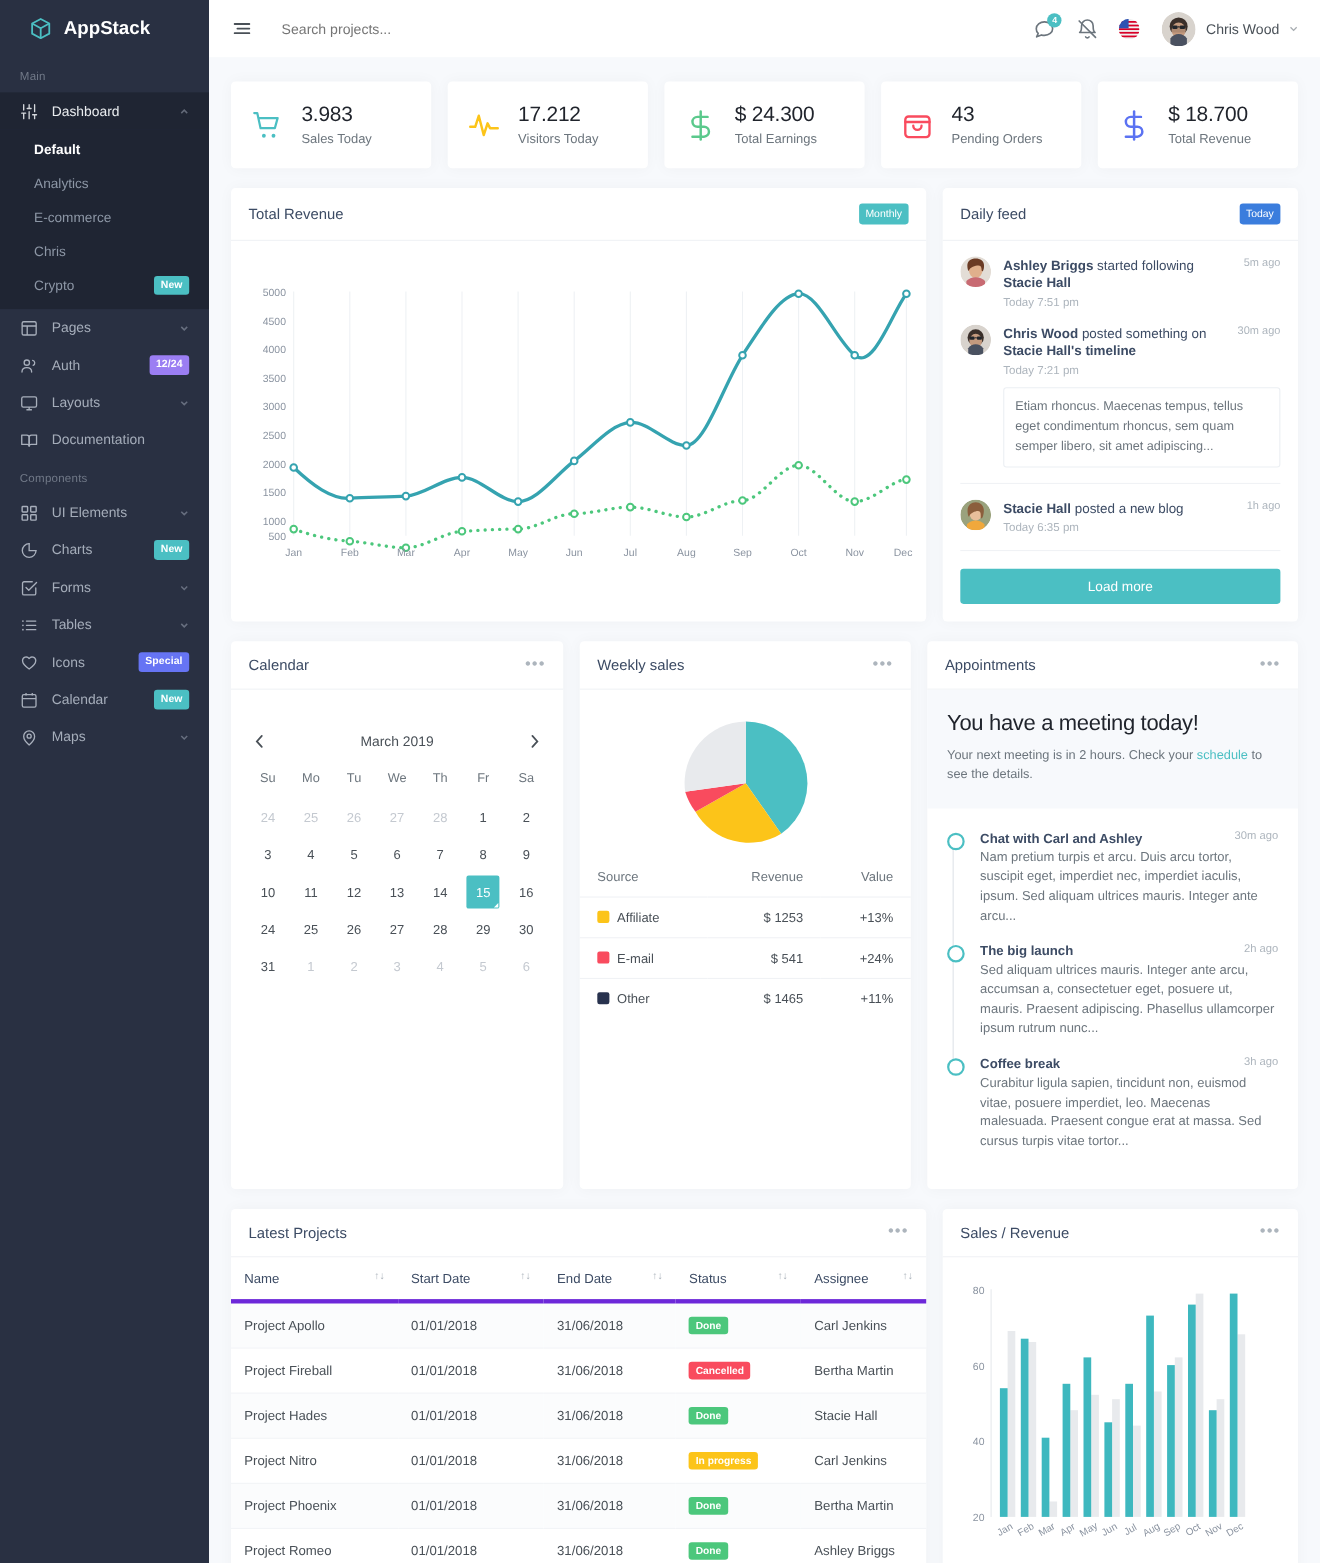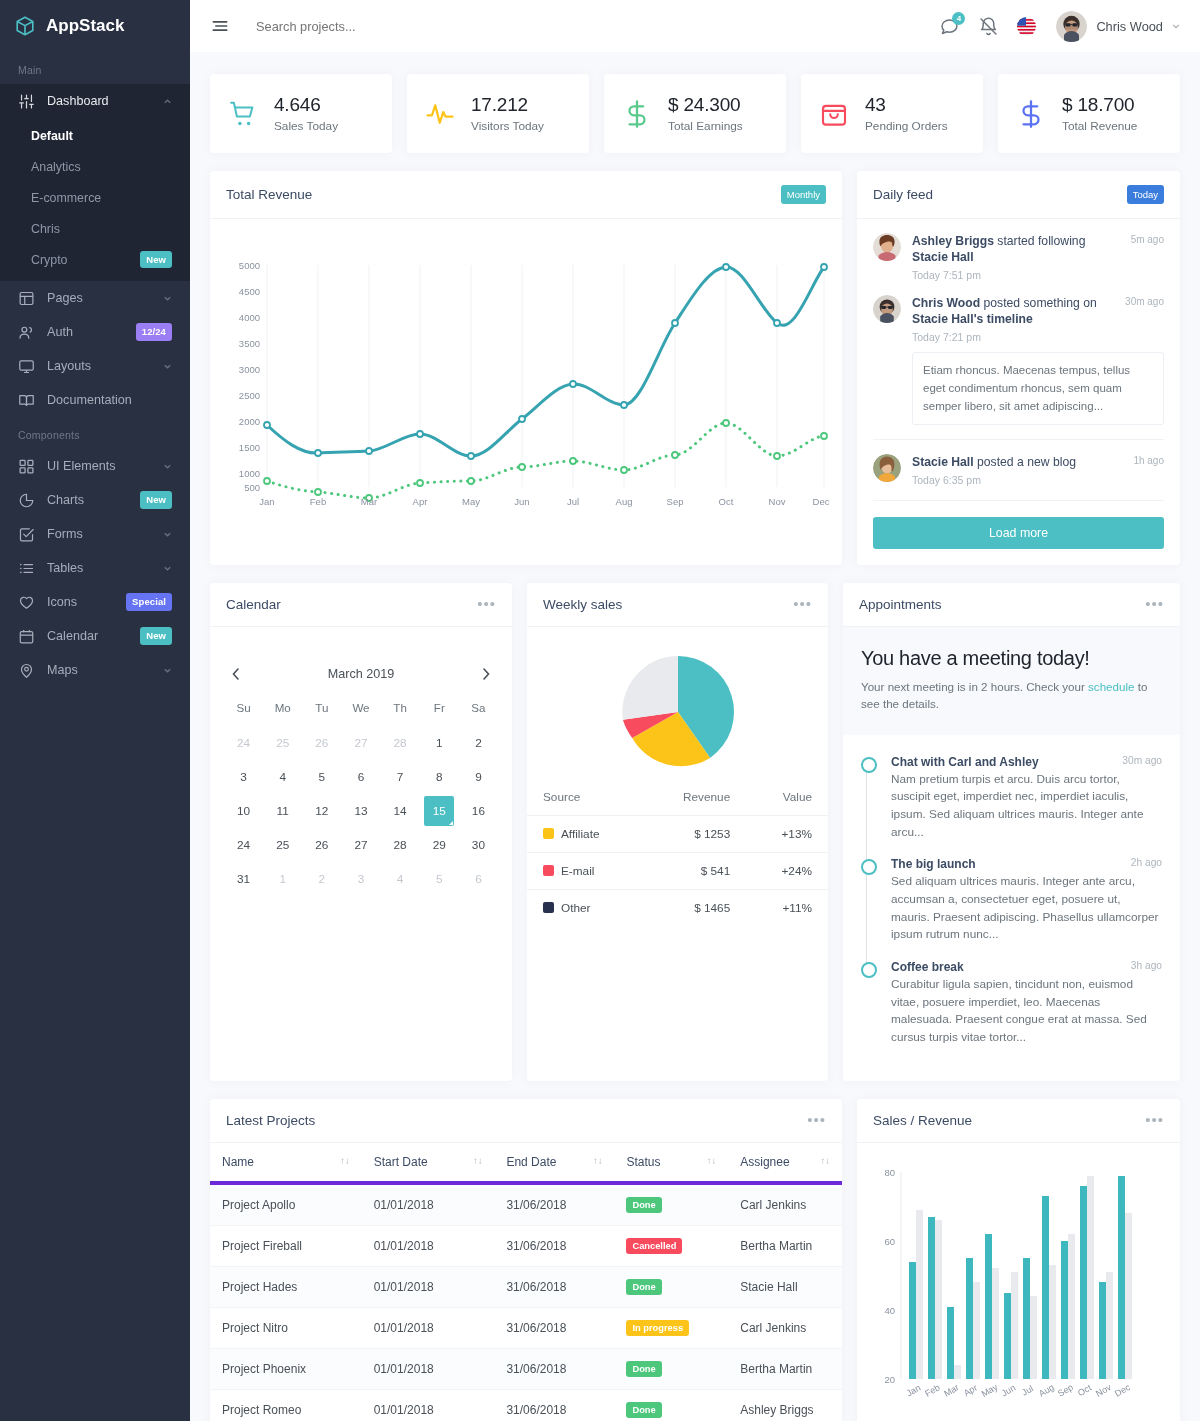--- a/index.html
+++ b/index.html
@@ -15,21 +15,21 @@
 
   
   .sidebar {
     width: 190px; flex: 0 0 190px;
     background: #293042;
     color: #e9ecef;
     overflow: hidden;
   }
   .brand {
     display: flex; align-items: center; gap: 10px;
-    height: 52px; padding: 0 14px;
+    height: 52px; padding: 0 26px;
     font-size: 17px; font-weight: bold; color: #fff;
   }
   .brand .bico { width: 22px; height: 22px; display:block; }
   .nav-section {
     font-size: 10.5px; color: #707887;
     padding: 12px 18px 8px 18px; letter-spacing: .02em;
   }
   .nav-item {
     display: flex; align-items: center;
     height: 34px; padding: 0 18px;
@@ -437,21 +437,21 @@
       <div class="stats">
         <div class="stat">
           <span class="sico">
             <svg viewBox="0 0 24 24" width="30" height="30" fill="none" stroke="#4bbfc3" stroke-width="1.6" stroke-linecap="round" stroke-linejoin="round">
                 <path d="M2.5 3h2.2l2.4 11h10.4l2-7.3H6.2"></path>
                 <circle cx="9.5" cy="19.5" r="1.4" fill="#4bbfc3" stroke="none"></circle>
                 <circle cx="16.5" cy="19.5" r="1.4" fill="#4bbfc3" stroke="none"></circle>
               </svg>
           </span>
           <div>
-            <div class="num">4.646</div>
+            <div class="num">3.983</div>
             <div class="lab">Sales Today</div>
           </div>
         </div>
         <div class="stat">
           <span class="sico">
             <svg viewBox="0 0 24 24" width="30" height="30" fill="none" stroke="#fcc419" stroke-width="1.8" stroke-linecap="round" stroke-linejoin="round">
                 <path d="M2 13h3.6l2.6-8 3.6 14 2.8-8.5 1.8 3.5H22"></path>
               </svg>
           </span>
           <div>

